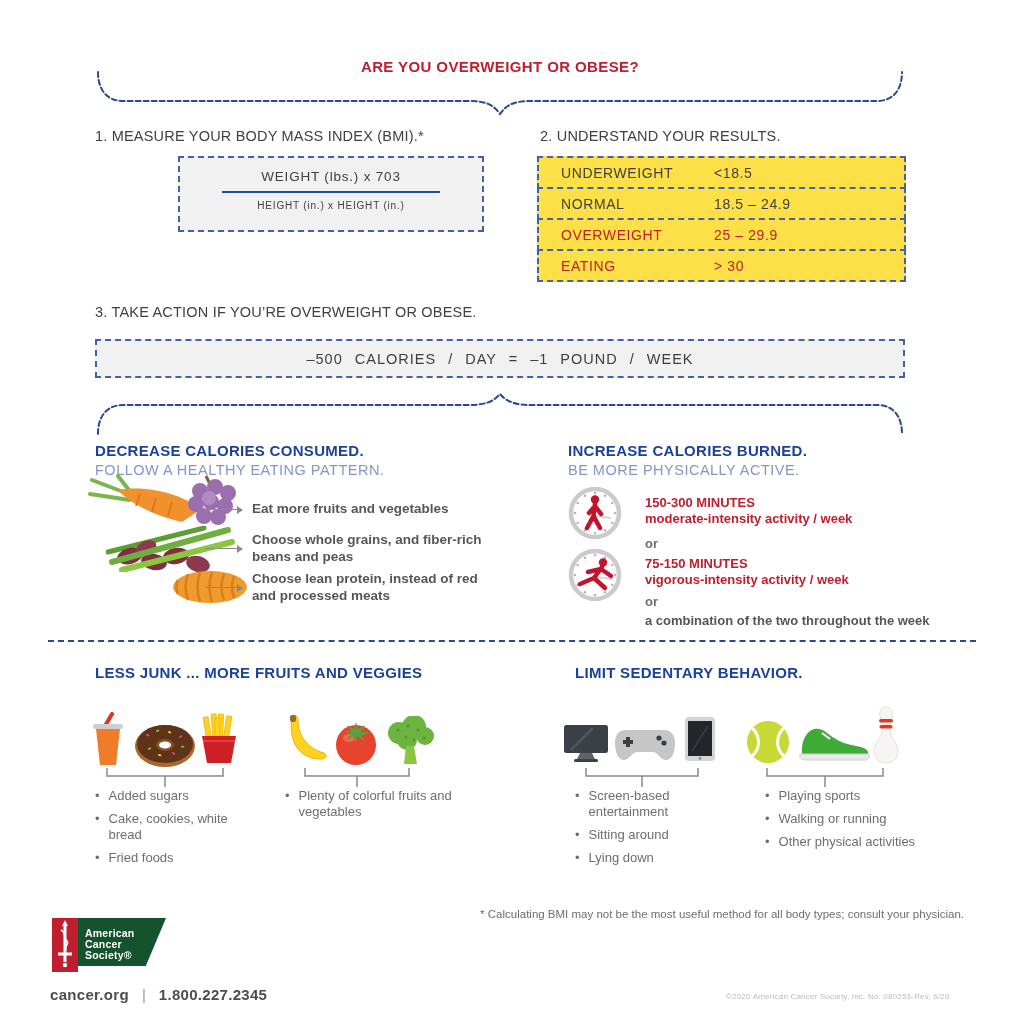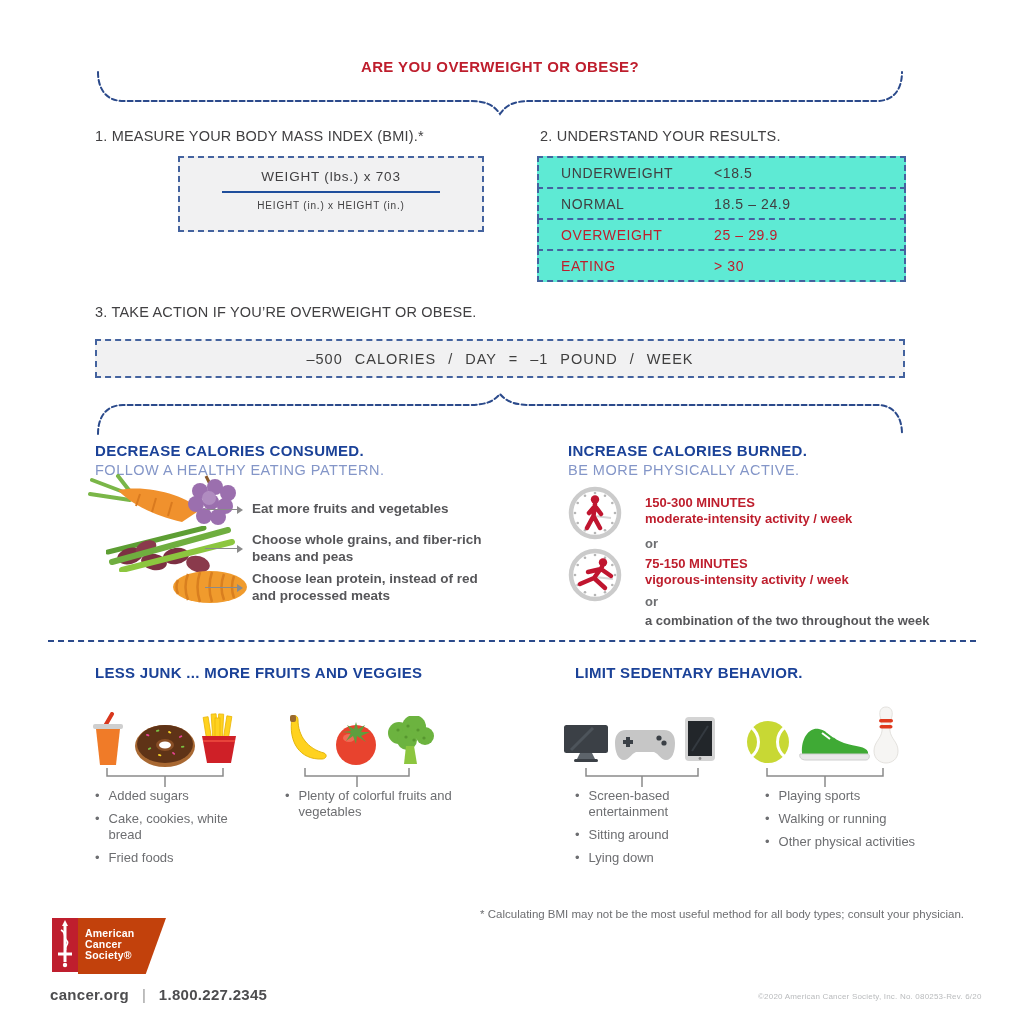--- a/index.html
+++ b/index.html
@@ -15,21 +15,21 @@
   .sh1 { left:95px; top:128px; } .sh2 { left:540px; top:128px; } .sh3 { left:95px; top:304px; }
 
   .dashbox { background:#f1f1f2; border:2px dashed #44639f; }
   .bmi-box { left:178px; top:156px; width:306px; height:76px; }
   .bmi-num { margin:11px auto 0; width:218px; text-align:center; padding-bottom:7px;
     border-bottom:2px solid #1f4e9c; font-size:13.5px; color:#414042; letter-spacing:.8px; }
   .bmi-den { margin-top:7px; text-align:center; font-size:10px; color:#414042; letter-spacing:.8px; }
 
   .results { left:537px; top:156px; width:369px; }
   .res-row { height:33px; margin-top:-2px; display:flex; align-items:center;
-    background:#5eead4; border:2px dashed #44639f; }
+    background:#fde047; border:2px dashed #44639f; }
   .res-row:first-child { margin-top:0; }
   .res-label { margin-left:22px; width:153px; font-size:14px; letter-spacing:.6px; color:#414042; }
   .res-val { font-size:14px; letter-spacing:.6px; color:#414042; }
   .res-row.hl .res-label, .res-row.hl .res-val { color:#be1e2d; }
 
   .eq-box { left:95px; top:339px; width:810px; height:39px; display:flex;
     align-items:center; justify-content:center; font-size:14.5px; color:#3f3f3f;
     letter-spacing:1px; word-spacing:7px; }
 
   .col-heading { font-weight:bold; font-size:15px; color:#1b4298; letter-spacing:.3px; }
@@ -49,28 +49,28 @@
 
   .list { font-size:13px; color:#6d6e71; }
   .li { display:flex; margin-bottom:7px; line-height:16px; }
   .li::before { content:"•"; margin-right:9px; }
 
   .footnote { left:452px; top:908px; width:512px; text-align:right;
     font-size:11.5px; color:#6d6e71; }
 
   .logo { left:52px; top:918px; width:120px; height:54px; }
   .logo-red { position:absolute; left:0; top:0; width:26px; height:54px; background:#bf1e2e; }
-  .logo-blue { position:absolute; left:26px; top:0; width:88px; height:56px; background:#c2410c;
+  .logo-blue { position:absolute; left:26px; top:0; width:88px; height:48px; background:#14532d;
     clip-path:polygon(0 0,100% 0,77% 100%,0 100%); padding:10px 0 0 7px; }
   .logo-blue div { color:#fff; font-weight:bold; font-size:10.5px; line-height:11px; letter-spacing:.2px; }
 
   .contact { left:50px; top:986px; display:flex; align-items:baseline; gap:13px; }
   .contact .site, .contact .phone { font-weight:bold; font-size:15px; color:#4d4d4f; letter-spacing:.3px; }
   .contact .pipe { font-size:15px; color:#9a9a9a; }
-  .copyright { left:758px; top:992px; font-size:8px; color:#b9bbbd; letter-spacing:.2px; }
+  .copyright { left:726px; top:992px; font-size:8px; color:#b9bbbd; letter-spacing:.2px; }
 </style>
 </head>
 <body>
 <div id="canvas">
 
   <div class="abs title">ARE YOU OVERWEIGHT OR OBESE?</div>
   <svg class="abs" style="left:95px;top:70px" width="810" height="46" viewBox="0 0 810 46">
     <path d="M3,2 C3,20 12,31 28,31 L373,31 C390,31 398,34 405,44 C412,34 420,31 437,31 L782,31 C798,31 807,20 807,2" fill="none" stroke="#2b4a8b" stroke-width="2" stroke-dasharray="5,3" stroke-linecap="round"></path>
   </svg>
 

